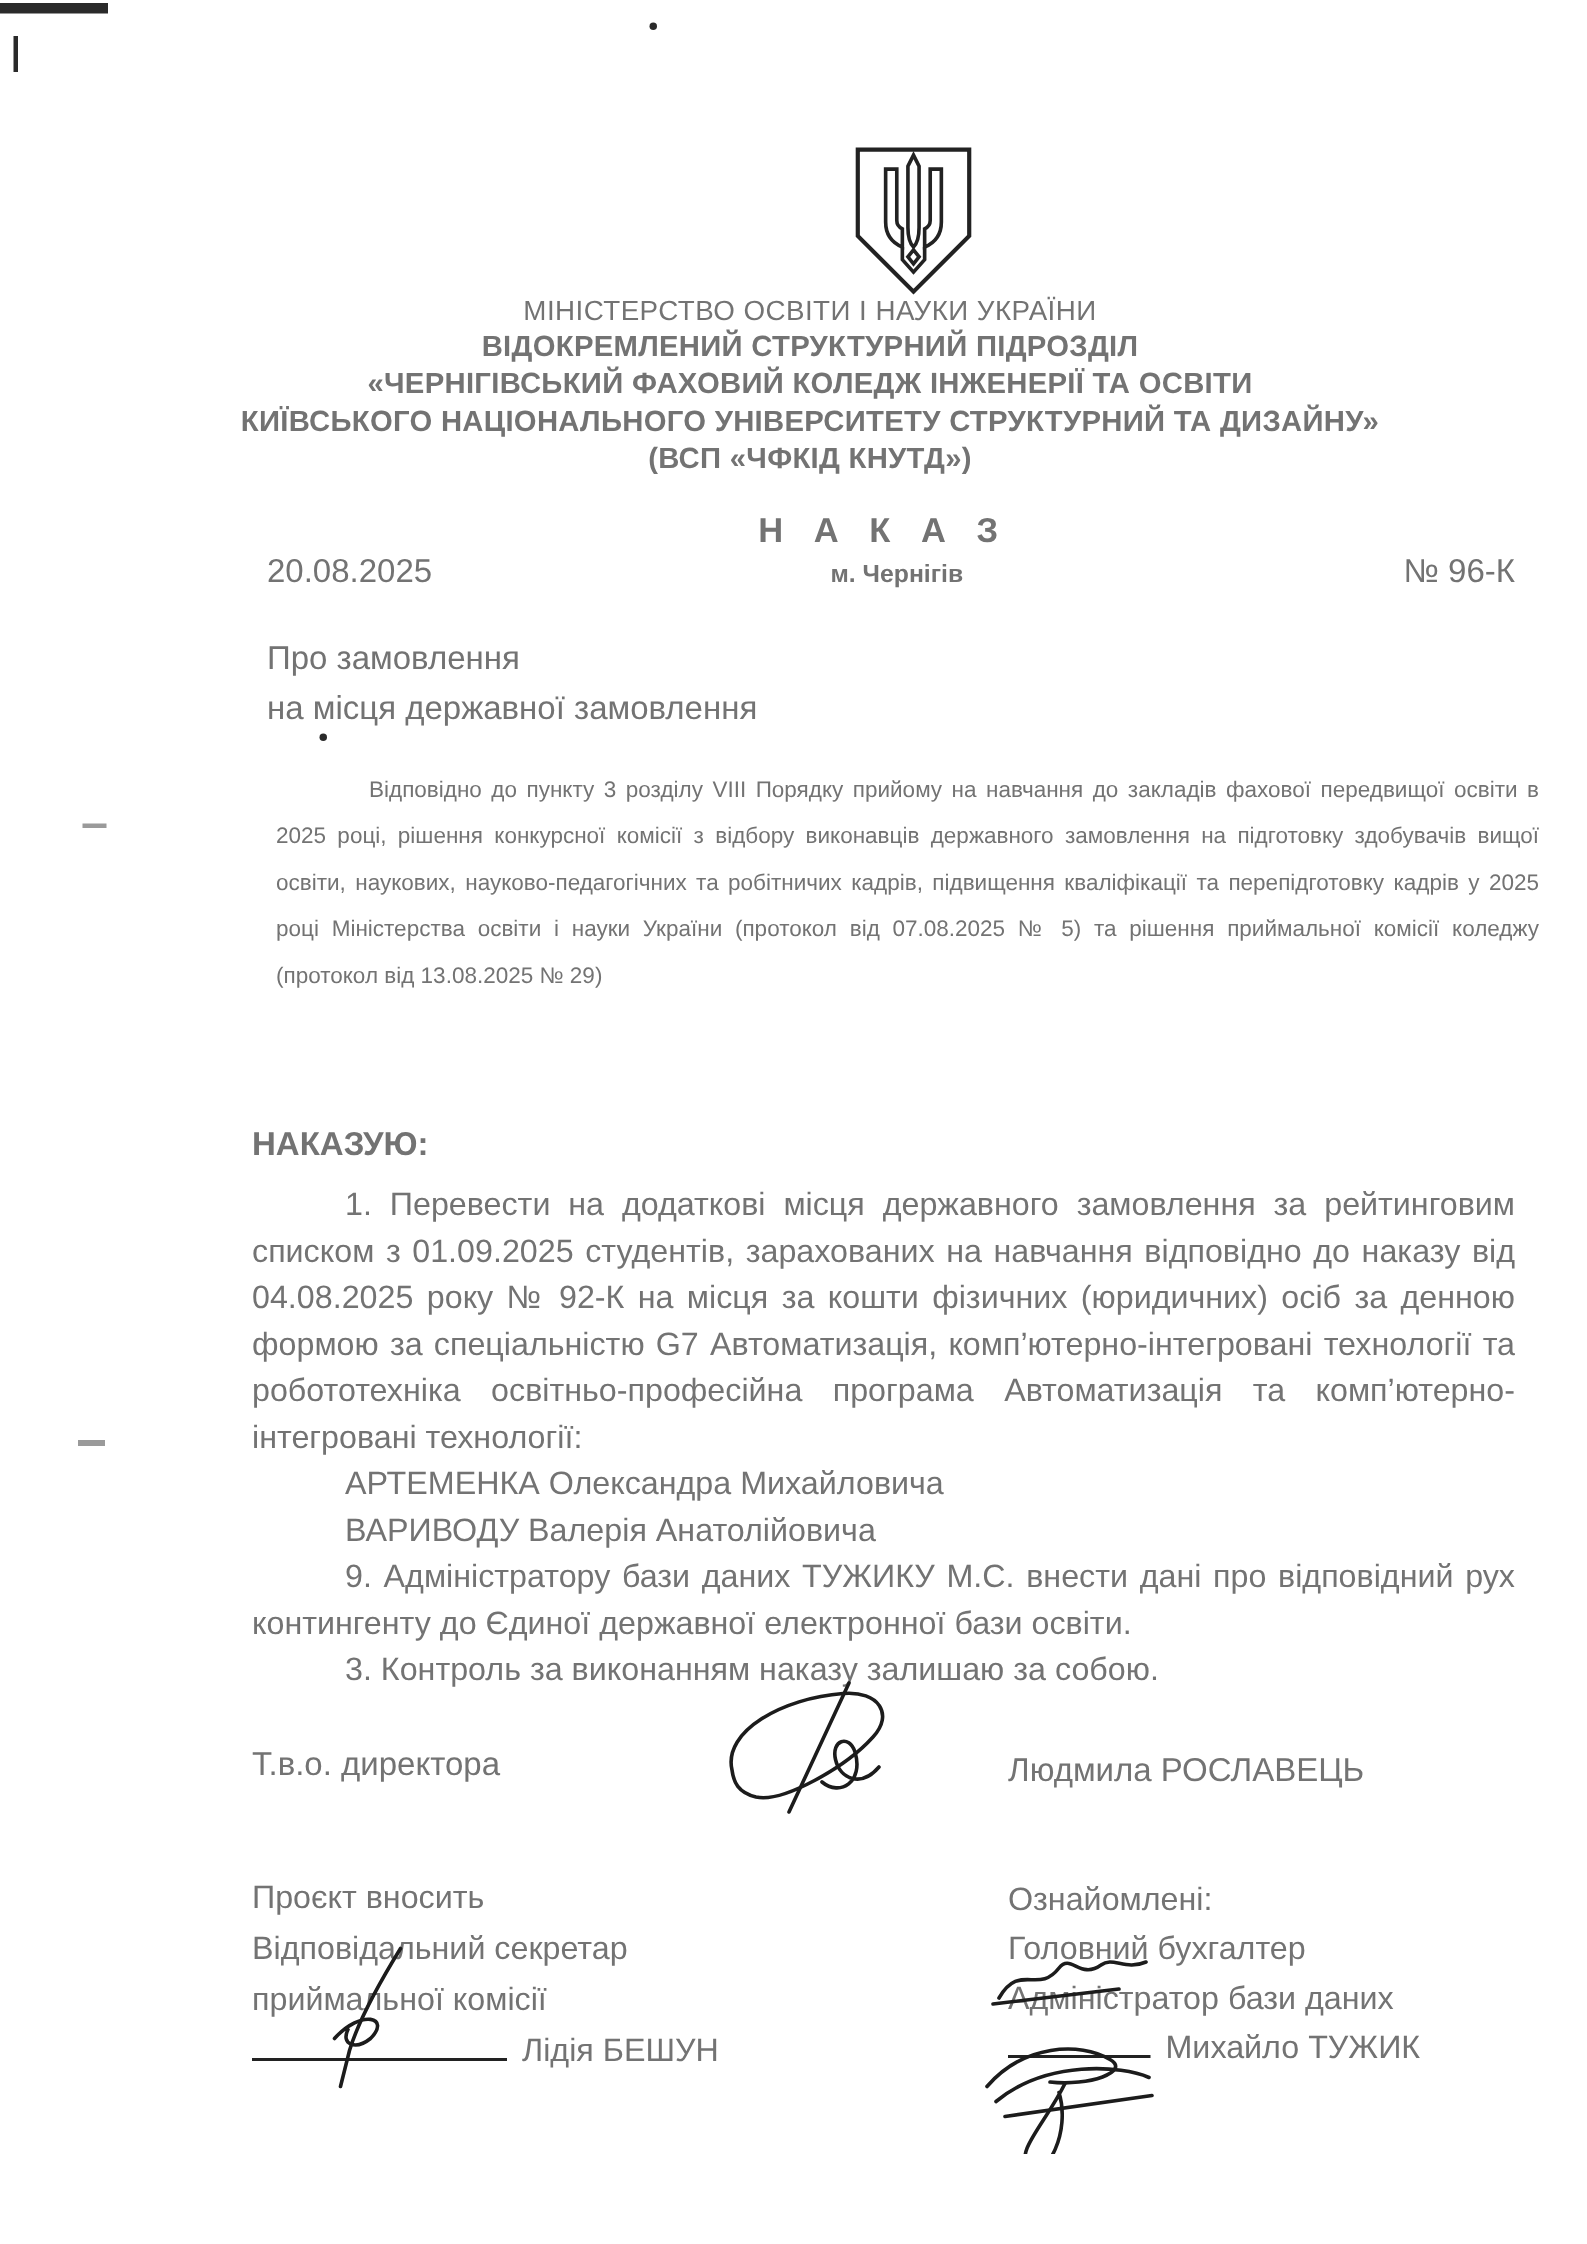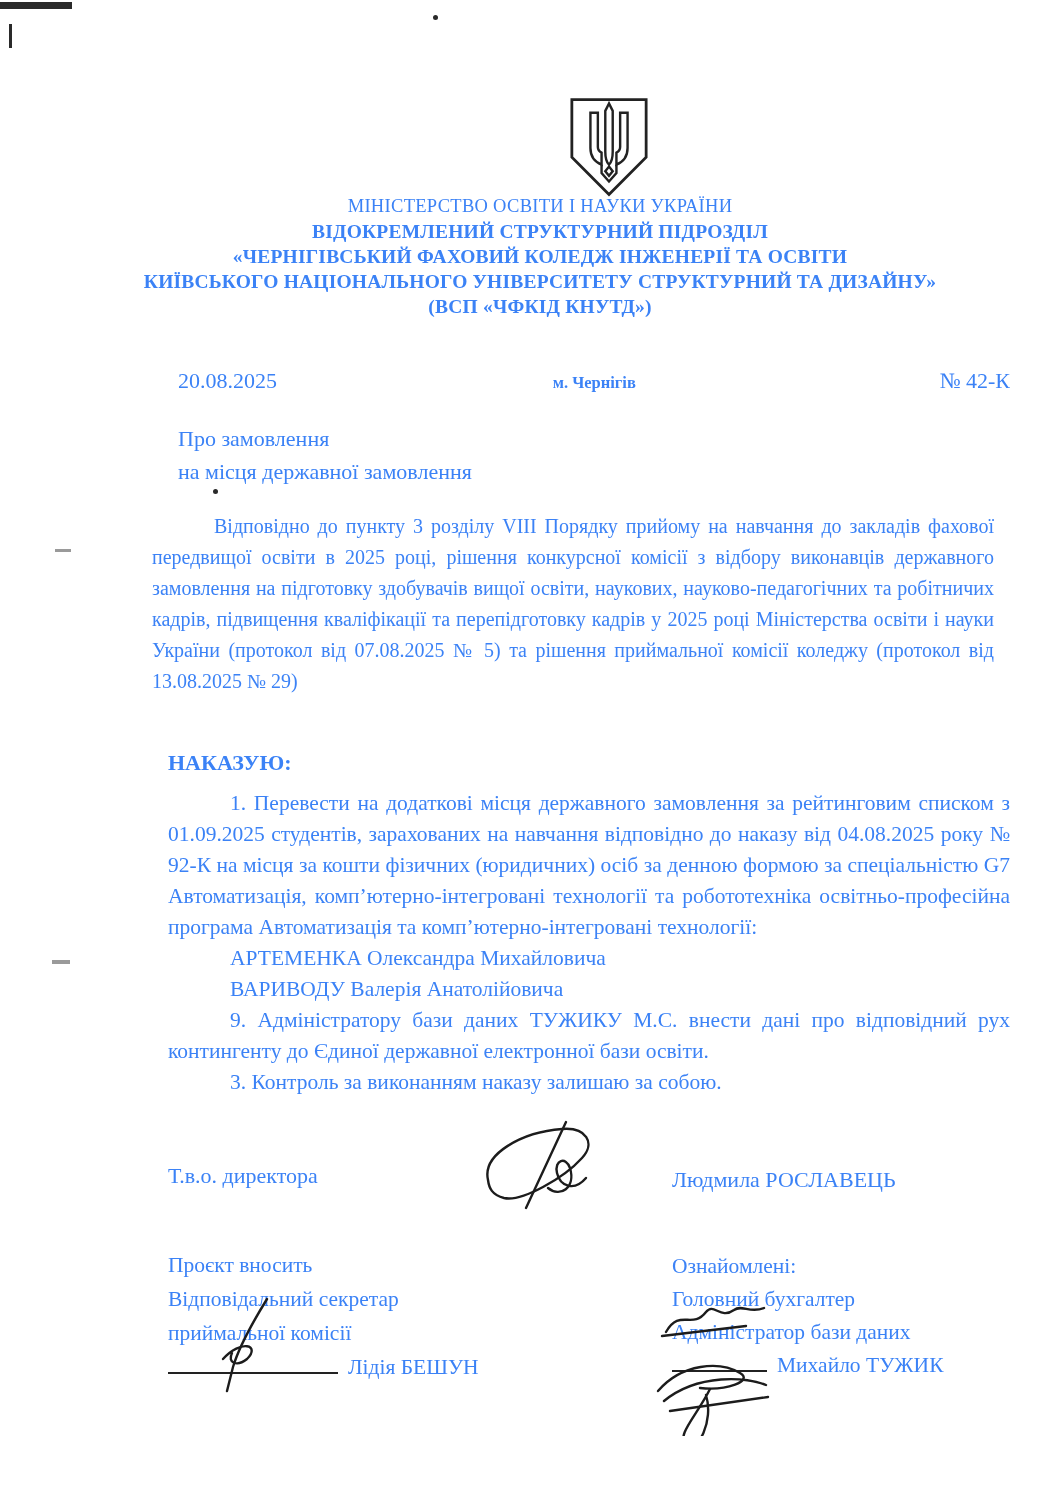--- a/index.html
+++ b/index.html
@@ -1,21 +1,21 @@
 <!DOCTYPE html>
 <html lang="uk"><head>
 <meta charset="utf-8">
 <style>
   html,body{margin:0;padding:0;background:#ffffff;}
   .page{
     position:relative;
     width:1058px;height:1436px;
     background:#ffffff;
-    font-family:Liberation Serif, serif;
-    color:#3b82f6;
+    font-family:Liberation Sans, sans-serif;
+    color:#737373;
     overflow:hidden;
   }
   
   .emblem{position:absolute;left:562px;top:96px;}
   .header{
     position:absolute;left:100px;top:194px;width:880px;
     text-align:center;line-height:25px;
   }
   .header .ministry{font-size:18.5px;letter-spacing:.3px;}
   .header .org{font-weight:bold;font-size:19.5px;letter-spacing:.2px;}
@@ -28,22 +28,22 @@
     position:absolute;left:178px;top:368px;width:832px;
     display:flex;justify-content:space-between;align-items:baseline;
   }
   .date-row .date{font-size:22px;}
   .date-row .city{font-size:16.5px;font-weight:600;transform:translateX(-14px);}
   .date-row .number{font-size:22px;}
   
   .subject{position:absolute;left:178px;top:422px;font-size:22px;line-height:33px;}
   
   .preamble{
-    position:absolute;left:152px;top:511px;width:842px;
-    font-size:20px;line-height:31px;text-align:justify;text-indent:62px;
+    position:absolute;left:184px;top:511px;width:842px;
+    font-size:15px;line-height:31px;text-align:justify;text-indent:62px;
   }
   
   .nakazuyu{position:absolute;left:168px;top:750px;font-weight:bold;font-size:22px;}
   .body-block{
     position:absolute;left:168px;top:788px;width:842px;
     font-size:21.5px;line-height:31px;
   }
   .body-block p{margin:0;text-align:justify;text-indent:62px;}
   .body-block .name-line{padding-left:62px;}
   
@@ -90,24 +90,25 @@
   </div>
 
   <div class="header">
     <div class="ministry">МІНІСТЕРСТВО ОСВІТИ І НАУКИ УКРАЇНИ</div>
     <div class="org">ВІДОКРЕМЛЕНИЙ СТРУКТУРНИЙ ПІДРОЗДІЛ</div>
     <div class="org">«ЧЕРНІГІВСЬКИЙ ФАХОВИЙ КОЛЕДЖ ІНЖЕНЕРІЇ ТА ОСВІТИ</div>
     <div class="org">КИЇВСЬКОГО НАЦІОНАЛЬНОГО УНІВЕРСИТЕТУ СТРУКТУРНИЙ ТА ДИЗАЙНУ»</div>
     <div class="org">(ВСП «ЧФКІД КНУТД»)</div>
   </div>
 
+  <div class="order-title">Н А К А З</div>
   <div class="date-row">
     <span class="date">20.08.2025</span>
     <span class="city">м. Чернігів</span>
-    <span class="number">№ 42-К</span>
+    <span class="number">№ 96-К</span>
   </div>
 
   <div class="subject">
     <div>Про замовлення</div>
     <div>на місця державної замовлення</div>
   </div>
 
   <div class="preamble">Відповідно до пункту 3 розділу VIII Порядку прийому на навчання до закладів фахової передвищої освіти в 2025 році, рішення конкурсної комісії з відбору виконавців державного замовлення на підготовку здобувачів вищої освіти, наукових, науково-педагогічних та робітничих кадрів, підвищення кваліфікації та перепідготовку кадрів у 2025 році Міністерства освіти і науки України (протокол від 07.08.2025 № 5) та рішення приймальної комісії коледжу (протокол від 13.08.2025 № 29)</div>
 
   <div class="nakazuyu">НАКАЗУЮ:</div>

